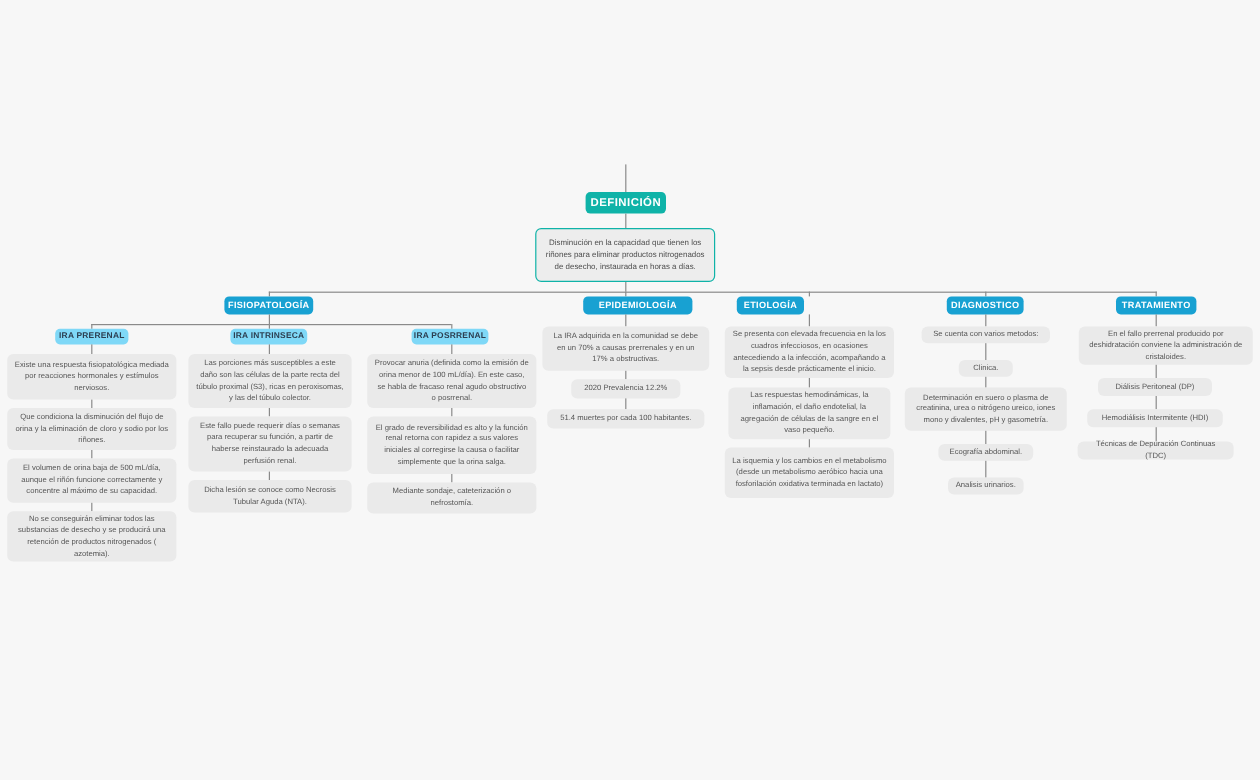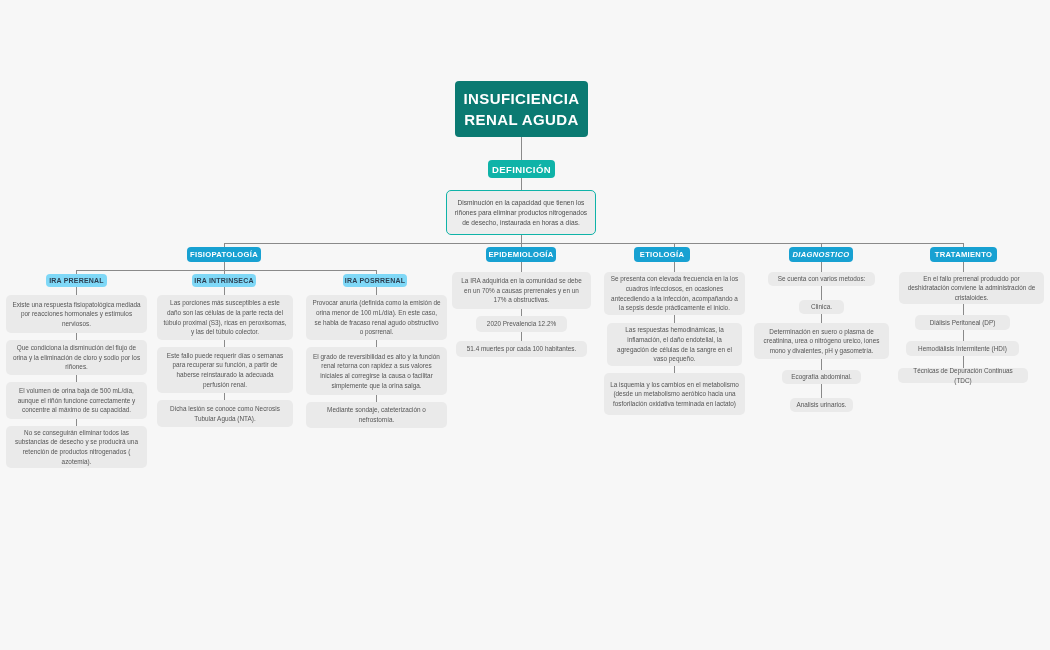--- a/index.html
+++ b/index.html
@@ -101,26 +101,20 @@
     display: flex; align-items: center; justify-content: center;
     padding: 0 10px;
     white-space: nowrap;
   }
 </style>
 </head>
 <body>
 
 <div id="canvas">
 
-  <div class="root" style="left:455px; top:81px; width:133px; height:56px;">
-    <div>
-      <div>INSUFICIENCIA</div>
-      <div>RENAL AGUDA</div>
-    </div>
-  </div>
 
   <div class="vline" style="left:521px; top:137px; height:23px;"></div>
 
   <div class="pill-def" style="left:488px; top:160px; width:67px; height:18px;">
     <span>DEFINICIÓN</span>
   </div>
 
   <div class="vline" style="left:521px; top:178px; height:12px;"></div>
 
   <div class="defbox" style="left:446px; top:190px; width:150px; height:45px;">
@@ -133,27 +127,27 @@
 
   <div class="vline" style="left:224px; top:243px; height:4px;"></div>
   <div class="vline" style="left:521px; top:243px; height:4px;"></div>
   <div class="vline" style="left:674px; top:243px; height:4px;"></div>
   <div class="vline" style="left:821px; top:243px; height:4px;"></div>
   <div class="vline" style="left:963px; top:243px; height:4px;"></div>
 
   <div class="pill-cat" style="left:187px; top:247px; width:74px; height:15px;align-items:center;">
     <span>FISIOPATOLOGÍA</span>
   </div>
-  <div class="pill-cat" style="left:486px; top:247px; width:70px; height:15px;">
+  <div class="pill-cat" style="left:486px; top:247px; width:91px; height:15px;">
     <span>EPIDEMIOLOGÍA</span>
   </div>
-  <div class="pill-cat" style="left:634px; top:247px; width:56px; height:15px;">
+  <div class="pill-cat" style="left:614px; top:247px; width:56px; height:15px;">
     <span>ETIOLOGÍA</span>
   </div>
-  <div class="pill-cat" style="left:789px; top:247px; width:64px; height:15px;font-style:italic;">
+  <div class="pill-cat" style="left:789px; top:247px; width:64px; height:15px;">
     <span>DIAGNOSTICO</span>
   </div>
   <div class="pill-cat" style="left:930px; top:247px; width:67px; height:15px;text-align:center;">
     <span>TRATAMIENTO</span>
   </div>
 
   <div class="vline" style="left:224px; top:262px; height:8px;"></div>
   <div class="hline" style="left:76px; top:270px; width:300px;"></div>
   <div class="vline" style="left:76px; top:270px; height:4px;"></div>
   <div class="vline" style="left:224px; top:270px; height:4px;"></div>

